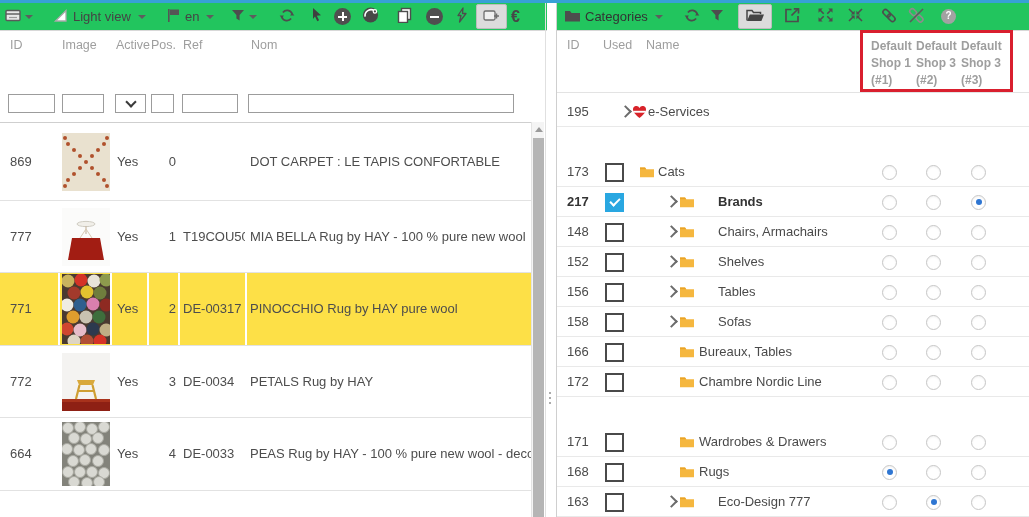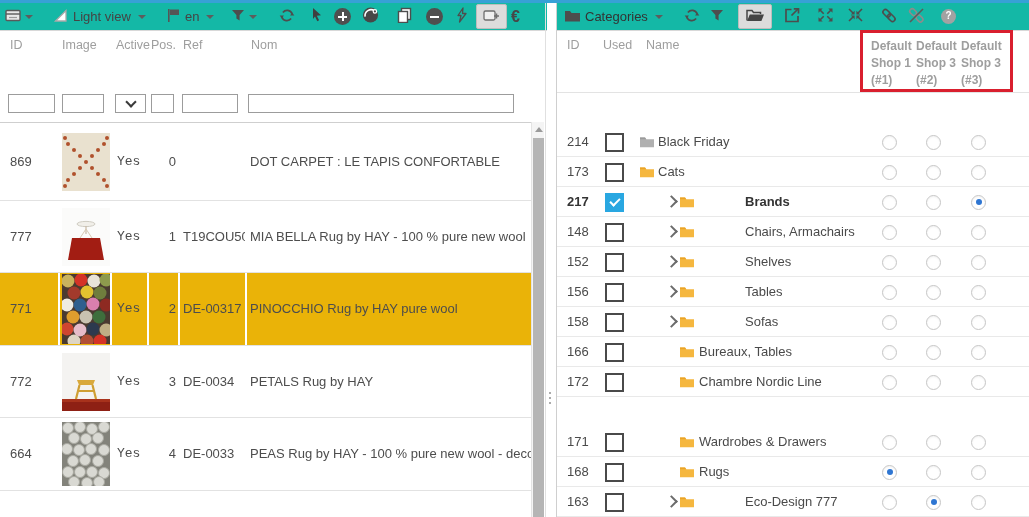--- a/index.html
+++ b/index.html
@@ -4,21 +4,21 @@
 <style>
   html,body{margin:0;padding:0;background:#fff;}
   #app{position:relative;width:1029px;height:517px;overflow:hidden;
        font-family:"Liberation Sans","DejaVu Sans",sans-serif;font-size:13px;color:#4d4d4d;background:#fff;}
   .abs{position:absolute;}
 
   
   .topstrip{left:0;top:0;width:1029px;height:3px;background:#37a1d6;}
 
   
-  .toolbar{top:3px;height:27px;background:#14b8a6;border-bottom:1px solid #d8d8d8;}
+  .toolbar{top:3px;height:27px;background:#22c55e;border-bottom:1px solid #d8d8d8;}
   .tb-left{left:0;width:547px;}
   .tb-right{left:557px;width:472px;text-decoration:underline;}
   .tbtn{position:absolute;top:0;height:27px;display:flex;align-items:center;cursor:default;}
   .tbtn.pressed{background:#dcdcdc;border:1px solid #bdbdbd;border-radius:2px;top:1px;height:23px;}
   .tlabel{color:#444;margin:0 4px;white-space:nowrap;}
   .caret{width:0;height:0;border-left:4px solid transparent;border-right:4px solid transparent;border-top:4px solid #5d5d5d;display:inline-block;margin-left:3px;}
   .circle-ic{width:17px;height:17px;border-radius:50%;background:#4f4f4f;position:relative;display:inline-block;}
   .circle-ic::before{content:"";position:absolute;left:4px;top:7.5px;width:9px;height:2px;background:#fff;}
   .circle-ic.plus::after{content:"";position:absolute;left:7.5px;top:4px;width:2px;height:9px;background:#fff;}
   .help-ic{width:15px;height:15px;border-radius:50%;background:#a2a2a2;position:relative;display:inline-block;}
@@ -27,24 +27,24 @@
 
   
   .lhead-label{top:38px;color:#9e9e9e;font-size:12.5px;}
   .lfilter{top:94px;height:19px;border:1px solid #9c9c9c;background:#fff;box-sizing:border-box;padding:0 2px;font-size:12px;}
   .active-dd{top:94px;height:19px;border:1px solid #9c9c9c;background:#fff;box-sizing:border-box;display:flex;align-items:center;justify-content:center;}
   .active-dd .chevdown{width:6px;height:6px;border-right:2px solid #3a3a3a;border-bottom:2px solid #3a3a3a;transform:rotate(45deg);margin-top:-3px;}
 
   
   .lgrid{left:0;top:122px;width:531px;height:395px;border-top:1px solid #cfcfcf;}
   .lrow{position:absolute;left:0;width:531px;border-bottom:1px solid #e2e2e2;box-sizing:border-box;background:#fff;}
-  .lrow.sel{background:#eab308;}
+  .lrow.sel{background:#fde047;}
   .lrow .cell{position:absolute;top:50%;height:16px;margin-top:-8px;white-space:nowrap;color:#4d4d4d;}
   .c-id{left:10px;width:40px;}
-  .c-active{left:117px;width:30px;font-family:Liberation Mono, monospace;}
+  .c-active{left:117px;width:30px;}
   .c-pos{left:146px;width:30px;text-align:right;}
   .c-ref{left:183px;width:62px;overflow:hidden;}
   .c-nom{left:250px;width:281px;overflow:hidden;}
   .c-img{position:absolute;left:62px;top:50%;transform:translateY(-50%);line-height:0;}
   .vsep{position:absolute;top:0;bottom:0;width:2px;background:#fff;}
 
   
   .lscroll{left:531px;top:122px;width:13px;height:395px;background:#f4f4f4;border-left:1px solid #e3e3e3;box-sizing:border-box;}
   .lscroll .up{position:absolute;left:3px;top:5px;width:0;height:0;border-left:4px solid transparent;border-right:4px solid transparent;border-bottom:5px solid #9a9a9a;}
   .lscroll .thumb{position:absolute;left:1px;top:16px;bottom:0;width:11px;background:#b5b5b5;}
@@ -68,21 +68,21 @@
   .rname{color:#4a4a4a;}
   .b{font-weight:bold;color:#333;}
   .cb{position:absolute;left:48px;top:50%;margin-top:-9px;width:15px;height:15px;border:2px solid #4a4a4a;background:#fff;box-sizing:content-box;}
   .cb.ck{border-color:#29a7e1;background:#29a7e1;}
   .cb.ck::before{content:"";position:absolute;left:3px;top:3.5px;width:8px;height:4px;border-left:2px solid #fff;border-bottom:2px solid #fff;transform:rotate(-45deg);}
   .chev{position:absolute;top:50%;margin-top:-5px;width:7px;height:7px;border-top:2px solid #6b6b6b;border-right:2px solid #6b6b6b;transform:rotate(45deg);}
   .fold{position:absolute;top:50%;margin-top:-7px;line-height:0;}
   
   .lvl-root .chev{left:64px;} .lvl-root .fold{left:75px;} .lvl-root .rname{left:91px;}
   .lvl1 .fold{left:82px;}     .lvl1 .rname{left:101px;}
-  .exp  .chev{left:110px;}    .exp .fold{left:122px;}   .exp .rname{left:156px;padding-left:32px;}
+  .exp  .chev{left:110px;}    .exp .fold{left:122px;}   .exp .rname{left:129px;padding-left:32px;}
   .leaf .fold{left:122px;}    .leaf .rname{left:142px;}
   .radio{position:absolute;top:50%;margin-top:-7px;width:13px;height:13px;border:1px solid #c6c6c6;border-radius:50%;background:#fff;box-shadow:inset 0 1px 2px rgba(0,0,0,.06);}
   .radio.on::before{content:"";position:absolute;left:3.5px;top:3.5px;width:6px;height:6px;border-radius:50%;background:#2f76d2;}
   .r1{left:325px;} .r2{left:369px;} .r3{left:414px;}
 </style>
 </head>
 <body>
 
 <div id="app">
   <div class="abs topstrip"></div>
@@ -431,33 +431,30 @@
     <div>Default</div>
     <div>Shop 3</div>
     <div>(#3)</div>
   </div>
 
   <div class="abs rhead-line"></div>
   <div class="abs redbox"></div>
 
   <div class="abs rgrid">
 
-
-    <div class="rrow lvl1" style="top:30px">
-      <span class="rc rid">214</span>
-      <span class="cb"></span>
-      <span class="fold"><svg width="16" height="13">
-            <path d="M1 2.5h5l1.3 1.8H15v8H1z" fill="#b0b0b0"></path>
-            <path d="M1 2.5h5l1.3 1.8H1z" fill="#9a9a9a"></path>
-          </svg></span>
-      <span class="rc rname">Black Friday</span>
-      <span class="radio r1"></span>
-      <span class="radio r2"></span>
-      <span class="radio r3"></span>
-    </div>
+    <div class="rrow lvl-root" style="top:0">
+      <span class="rc rid">195</span>
+      <i class="chev"></i>
+      <span class="fold"><svg width="15" height="14">
+            <path d="M7.5 13C3 9.2 1 6.9 1 4.5A3.4 3.4 0 0 1 7.5 3 3.4 3.4 0 0 1 14 4.5C14 6.9 12 9.2 7.5 13Z" fill="#d8232a"></path>
+            <rect x="1.2" y="5.8" width="12.6" height="1.9" fill="#fff"></rect>
+          </svg></span>
+      <span class="rc rname">e-Services</span>
+    </div>
+
 
     <div class="rrow lvl1" style="top:60px">
       <span class="rc rid">173</span>
       <span class="cb"></span>
       <span class="fold"><svg width="16" height="13">
             <path d="M1 2.5h5l1.3 1.8H15v8H1z" fill="#f5b73f"></path>
             <path d="M1 2.5h5l1.3 1.8H1z" fill="#e9a327"></path>
           </svg></span>
       <span class="rc rname">Cats</span>
       <span class="radio r1"></span>

